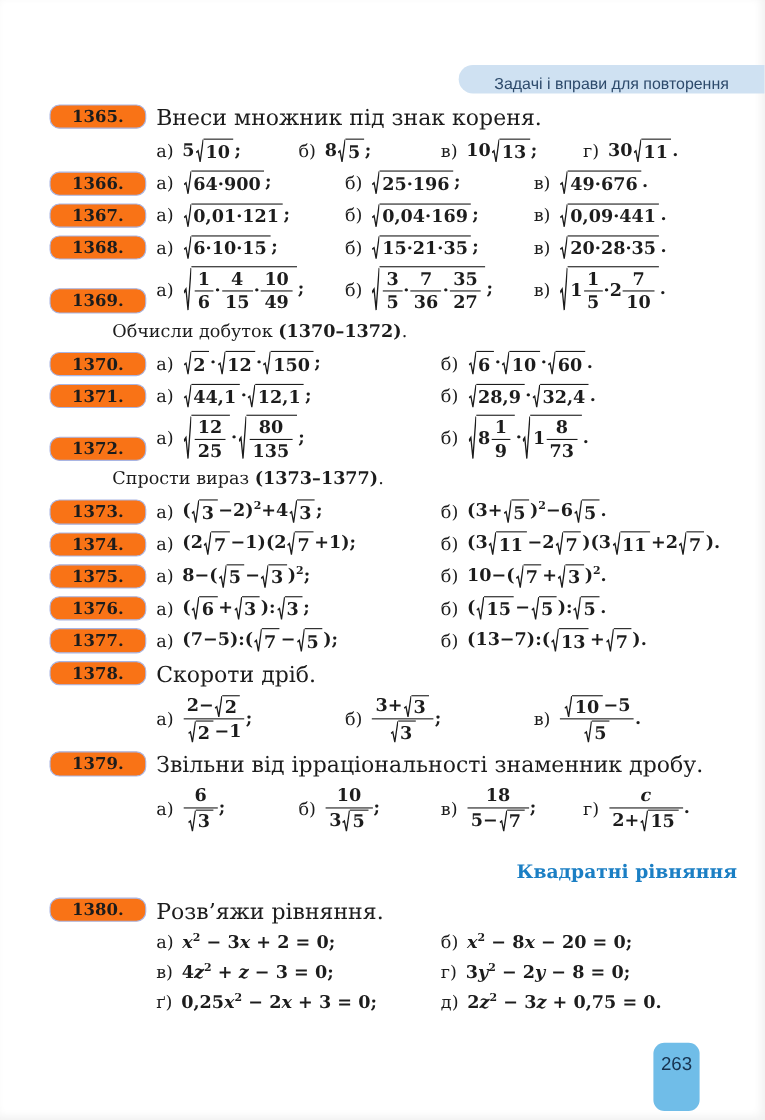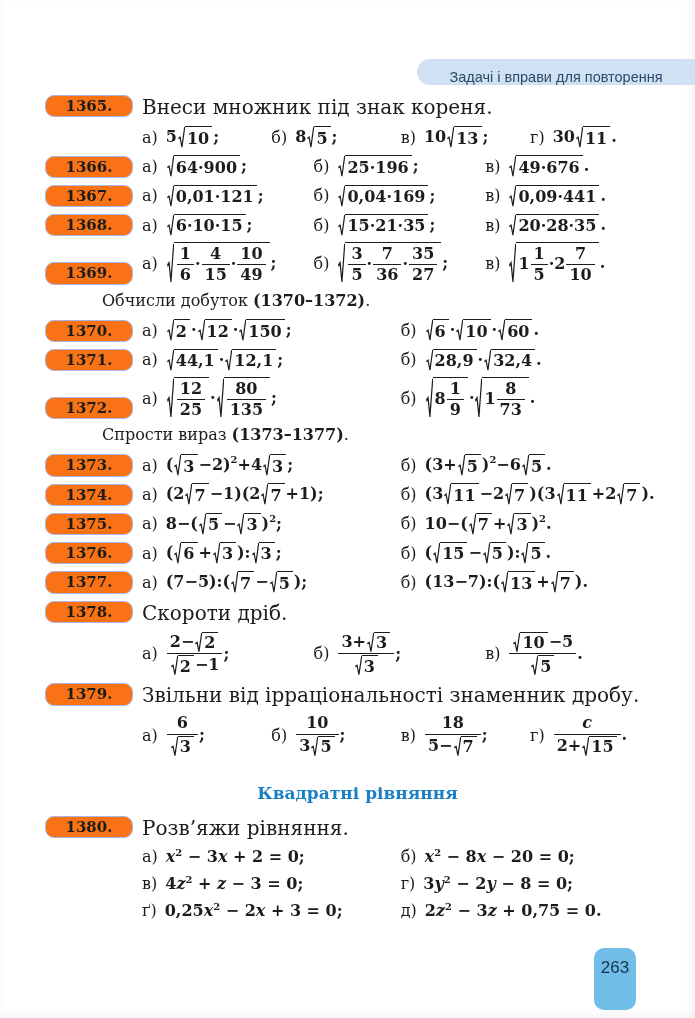--- a/index.html
+++ b/index.html
@@ -41,21 +41,21 @@
   .item{display:flex;align-items:center;gap:8px;}
   .cols-2 .item{width:49%;}
   .cols-3 .item{width:32.5%;}
   .cols-4 .item{width:24.5%;}
   .ilabel{font-size:16px;}
   .imath{font-size:16px;font-weight:bold;line-height:1.25;white-space:nowrap;}
 
   .instr{margin:2px 0 9px 57px;font-size:16px;}
 
   .sec-heading{
-    text-align:center;font-weight:bold;font-size:17px;
+    text-align:right;font-weight:bold;font-size:17px;
     color:var(--heading-blue,#1b7fc4);
     margin:26px 0 12px 0;
   }
 
   
   .sqrt{display:inline-flex;align-items:stretch;vertical-align:middle;margin:0 1px;}
   .sqtail{flex:none;width:7px;position:relative;}
   .sqtail svg{position:absolute;left:0;top:0;width:100%;height:100%;display:block;}
   .sqbody{border-top:1.7px solid currentColor;padding:1.5px 3px 0 2px;display:inline-block;}
   .frac{

